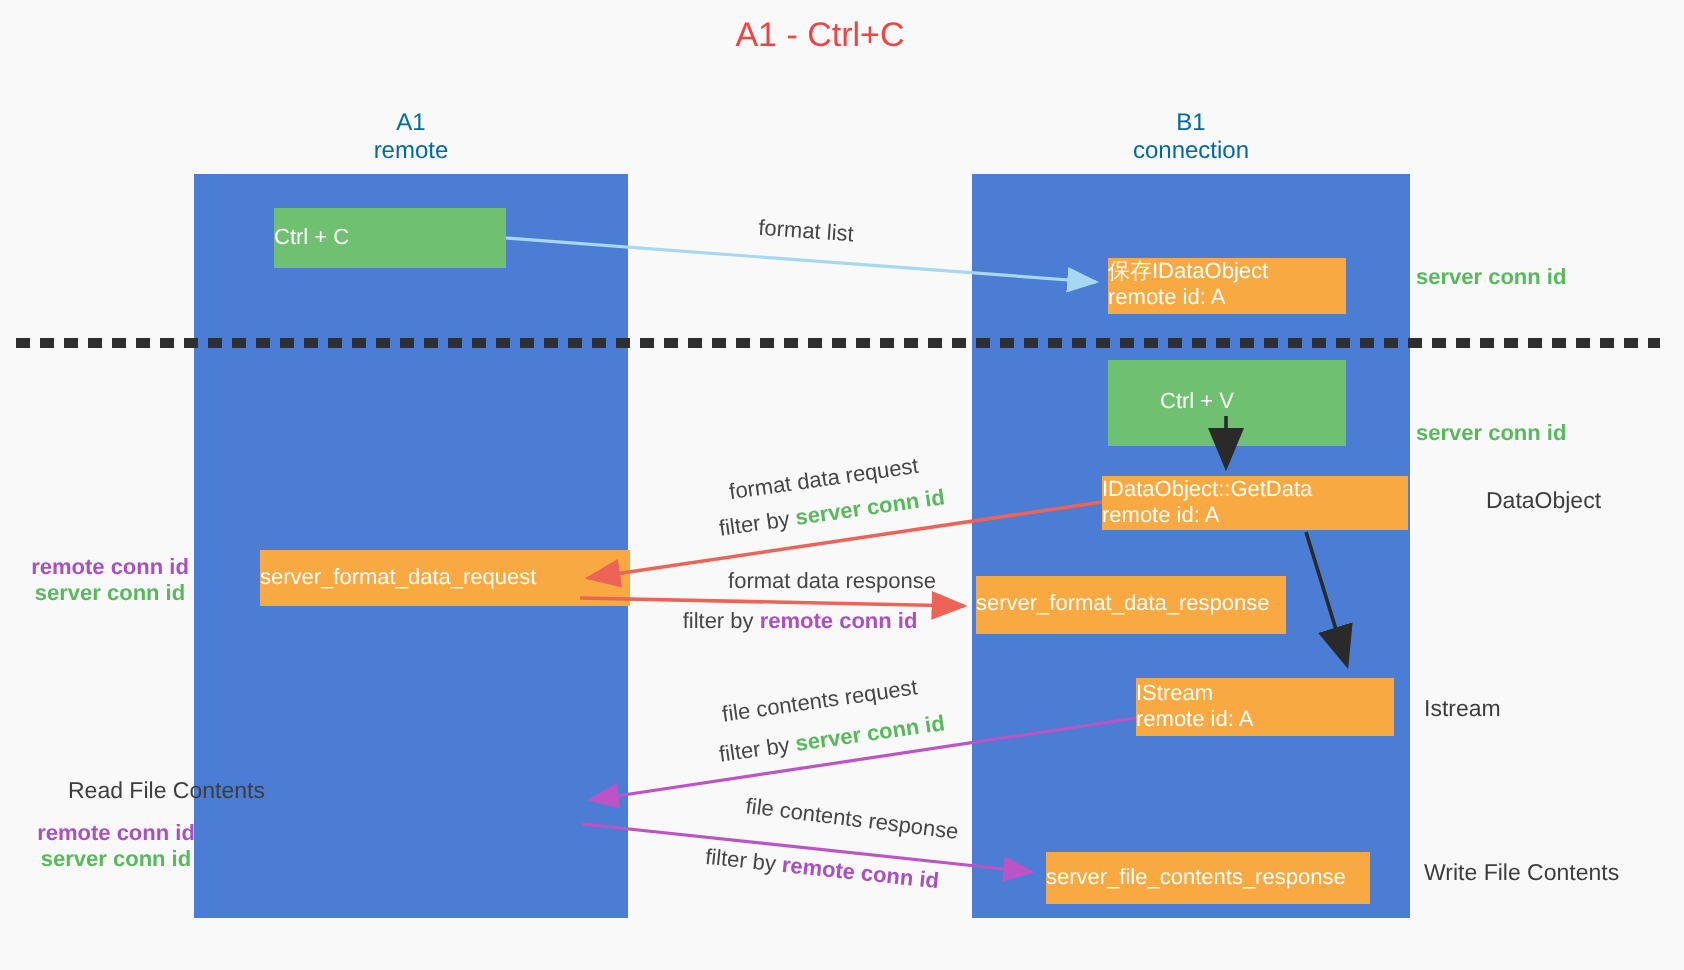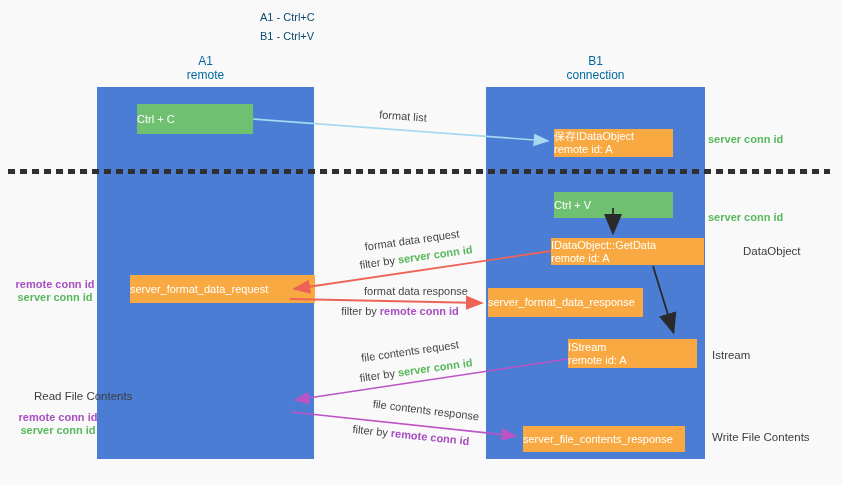--- a/index.html
+++ b/index.html
@@ -5,22 +5,22 @@
   :root {
     --column_blue:#4a7dd3; --box_green:#70c072; --box_orange:#f9a942;
     --arrow_lightblue:#a6d8f2; --arrow_red:#ee6358; --arrow_magenta:#bd54c6;
     --arrow_black:#2a2a2a; --text_green:#57b95c; --text_purple:#a94fc2;
     --text_dark:#3d3d3d; --background:#f9f9f9;
   }
   * { margin:0; padding:0; box-sizing:border-box; }
   body { font-family:"Liberation Sans", sans-serif; background:#fff; }
   .canvas { position:relative; width:842px; height:485px; background:var(--background); overflow:hidden; }
 
-  .title { position:absolute; left:260px; top:8px; width:300px; 
-           font-size:11px; line-height:19px; color:#0c4a6e; z-index:7; }
+  .title { position:absolute; left:260px; top:8px; width:300px; text-align:center;
+           font-size:17px; line-height:19px; color:#ef4444; z-index:7; }
 
   .col-header { position:absolute; text-align:center; font-size:12px; line-height:14px;
                 color:#0369a1; z-index:7; }
   .col-rect { position:absolute; background:var(--column_blue); z-index:1; }
 
   .divider { position:absolute; left:8px; top:169px; width:822px; height:5px; z-index:2;
              background:repeating-linear-gradient(90deg,#2f2f2f 0 7px,transparent 7px 12px); }
 
   .box { position:absolute; display:flex; flex-direction:column; align-items:flex-start;
          justify-content:center; color:#fff; font-size:11px; line-height:13px;
@@ -53,21 +53,20 @@
   .mk-mag { fill:var(--arrow_magenta); }
   .mk-blk { fill:var(--arrow_black); }
 </style>
 </head>
 <body>
 
 <div class="canvas">
 
   <div class="title">
     <div>A1 - Ctrl+C</div>
-    <div>B1 - Ctrl+V</div>
   </div>
 
   <div class="col-header" style="left:97px; top:54px; width:217px;">
     <div>A1</div>
     <div>remote</div>
   </div>
   <div class="col-header" style="left:486px; top:54px; width:219px;">
     <div>B1</div>
     <div>connection</div>
   </div>
@@ -79,21 +78,21 @@
 
   <div class="box green" style="left:137px; top:104px; width:116px; height:30px;">
     <div>Ctrl + C</div>
   </div>
 
   <div class="box orange" style="left:554px; top:129px; width:119px; height:28px;">
     <div>保存IDataObject</div>
     <div>remote id: A</div>
   </div>
 
-  <div class="box green" style="left:554px; top:192px; width:119px; height:26px;">
+  <div class="box green" style="left:554px; top:180px; width:119px; height:43px;padding-left:26px;">
     <div>Ctrl + V</div>
   </div>
 
   <div class="box orange" style="left:551px; top:238px; width:153px; height:27px;">
     <div>IDataObject::GetData</div>
     <div>remote id: A</div>
   </div>
 
   <div class="box orange" style="left:130px; top:275px; width:185px; height:28px;">
     <div>server_format_data_request</div>

